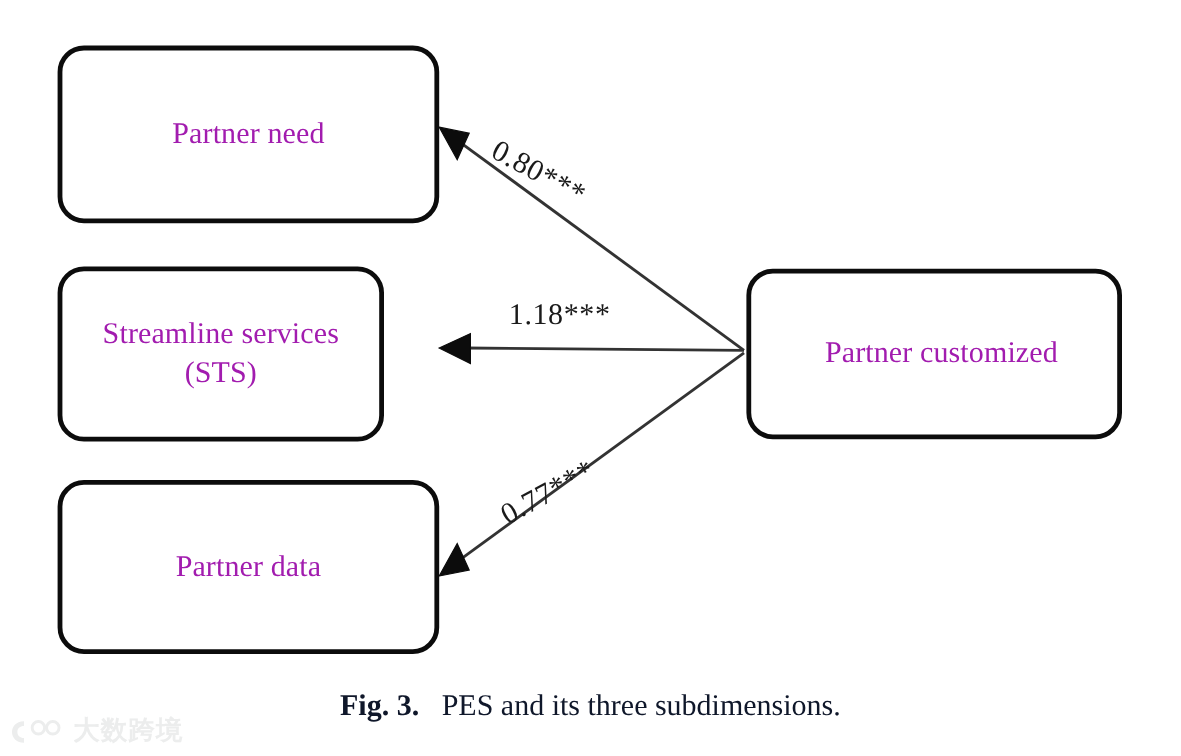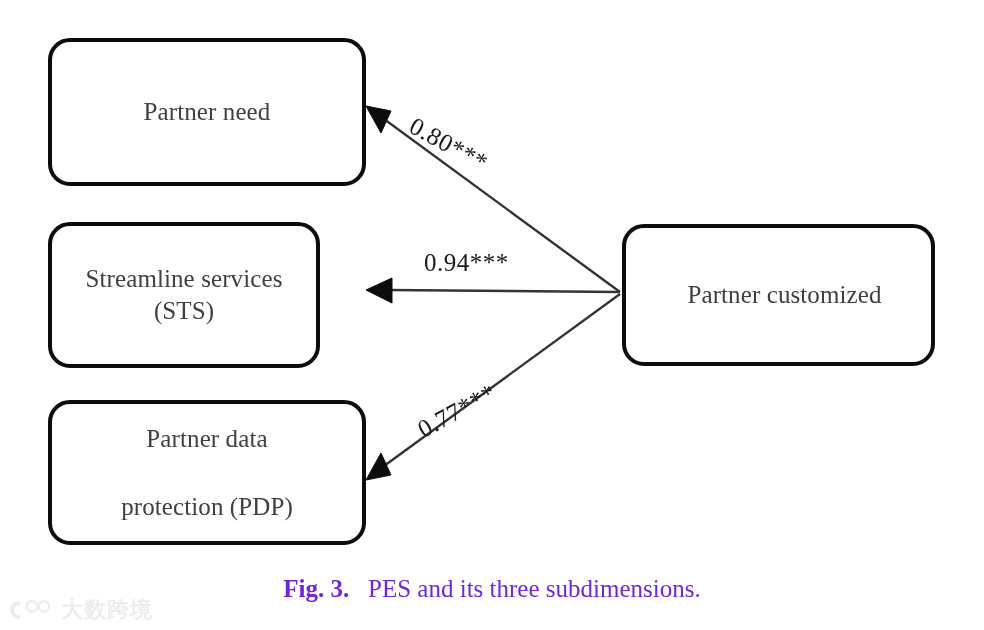--- a/index.html
+++ b/index.html
@@ -31,21 +31,21 @@
     background: #ffffff;
     border: 4px solid #0c0c0c;
     border-radius: 22px;
     display: flex;
     flex-direction: column;
     align-items: center;
     justify-content: center;
     text-align: center;
     line-height: 1.28;
     font-size: 25px;
-    color: #404040;
+    color: #a21caf;
     letter-spacing: 0.1px;
     z-index: 3;
   }
   .node-box .line {
     display: block;
     white-space: nowrap;
   }
 
   #node-pna { left: 48px;  top: 38px;  width: 318px; height: 148px; }
   #node-sts { left: 48px;  top: 222px; width: 272px; height: 146px; }
@@ -90,21 +90,21 @@
   }
 
   
   #caption {
     position: absolute;
     left: 0;
     top: 575px;
     width: 984px;
     text-align: center;
     font-size: 25px;
-    color: #6d28d9;
+    color: #0f172a;
     z-index: 4;
   }
   #caption-label {
     font-weight: bold;
   }
   #caption-text {
     font-weight: normal;
   }
 
   
@@ -159,29 +159,28 @@
     <span class="line">Partner need</span>
   </div>
 
   <div class="node-box" id="node-sts">
     <span class="line">Streamline services</span>
     <span class="line">(STS)</span>
   </div>
 
   <div class="node-box" id="node-pdp">
     <span class="line">Partner data</span>
-    <span class="line">protection (PDP)</span>
   </div>
 
   <div class="node-box" id="node-pcs">
     <span class="line">Partner customized</span>
   </div>
 
   <div class="edge-label" id="label-pna">0.80***</div>
-  <div class="edge-label" id="label-sts">0.94***</div>
+  <div class="edge-label" id="label-sts">1.18***</div>
   <div class="edge-label" id="label-pdp">0.77***</div>
 
   <div id="caption">
     <span id="caption-label">Fig. 3.</span>
     <span>&nbsp;</span>
     <span id="caption-text">PES and its three subdimensions.</span>
   </div>
 
   <div id="watermark">
     <svg id="watermark-logo" width="46" height="24" viewBox="0 0 46 24" xmlns="http://www.w3.org/2000/svg">

